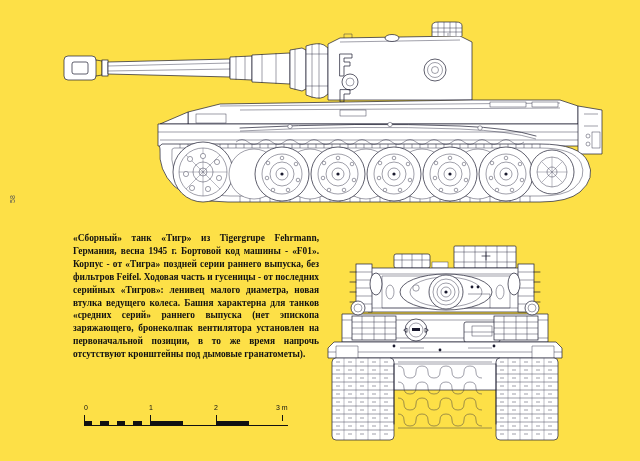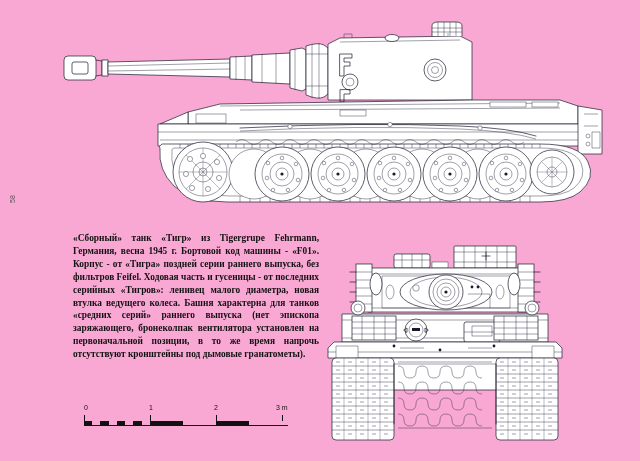--- a/index.html
+++ b/index.html
@@ -3,21 +3,21 @@
 <meta charset="utf-8">
 <style>
   html,body{margin:0;padding:0;}
   body{
     width:640px;height:461px;
     background:#ffffff;
     font-family:"Liberation Serif", serif;
     overflow:hidden;
     position:relative;
   }
-  #page{position:absolute;inset:0;background:#f9a8d4;}
+  #page{position:absolute;inset:0;background:#fde047;}
 
   
   .page-number{
     position:absolute;left:9px;top:203px;
     font-family:"Liberation Sans", sans-serif;
     font-size:7px;color:#555;
     transform:rotate(-90deg);transform-origin:left top;
     letter-spacing:0px;
   }
 

